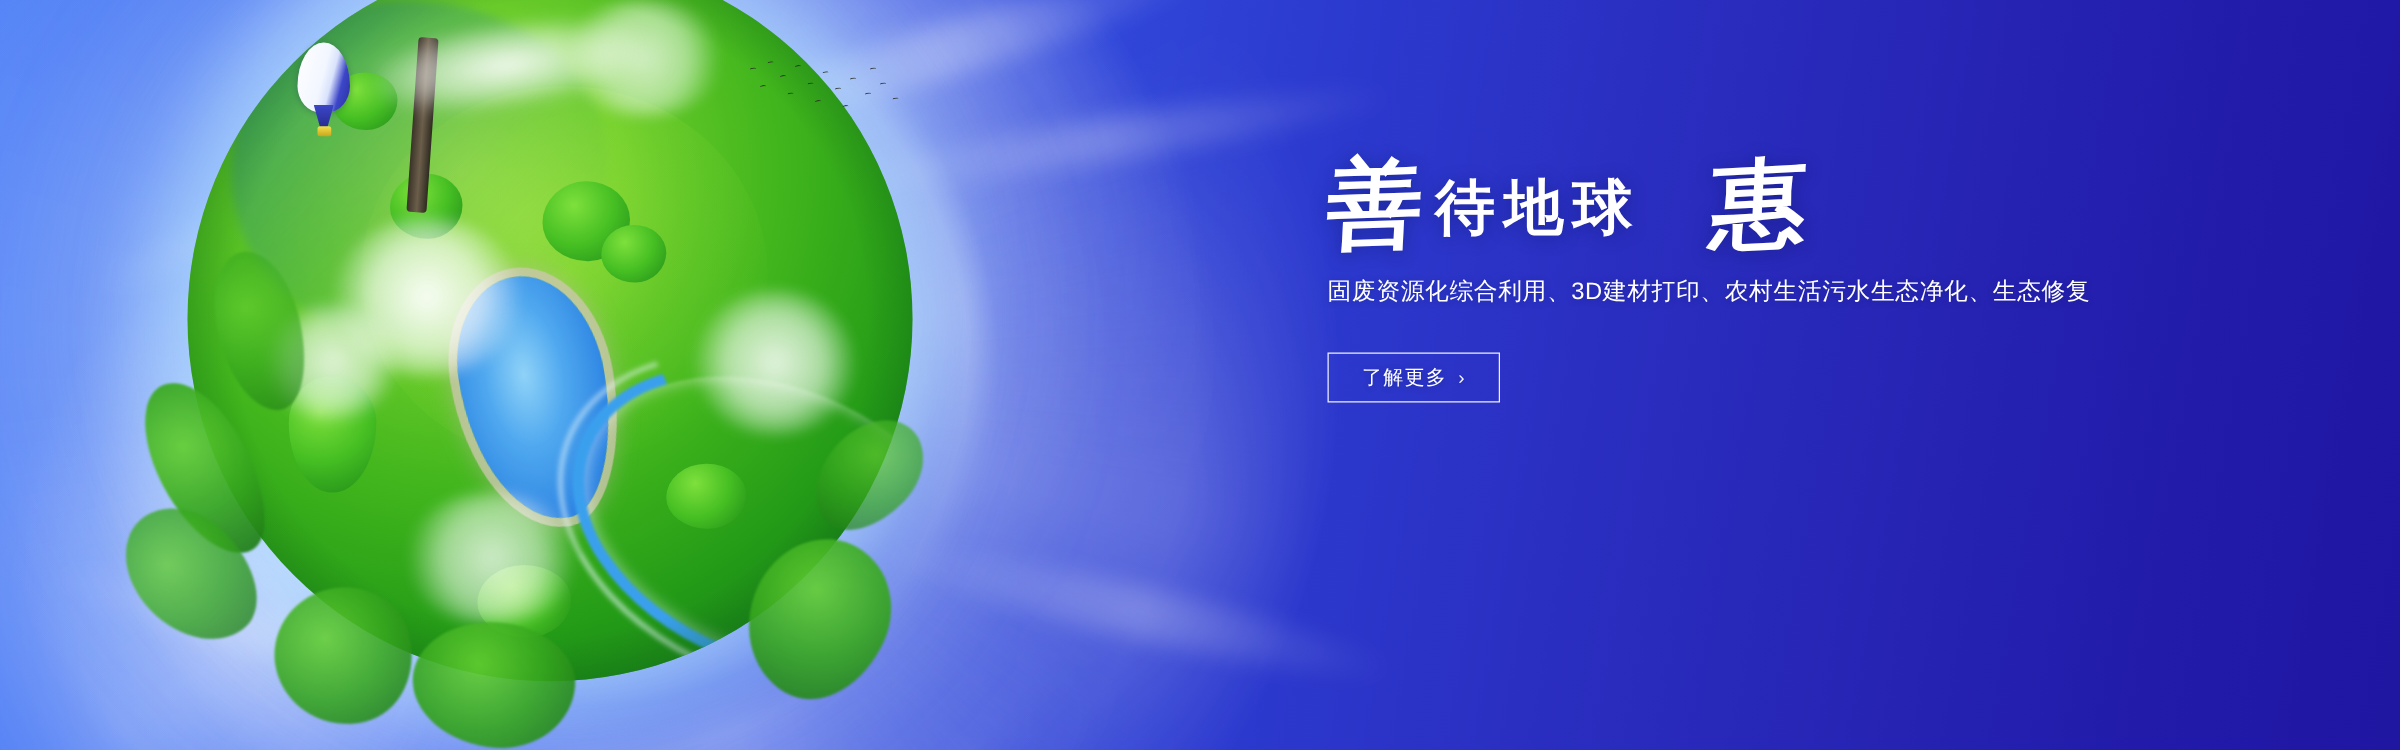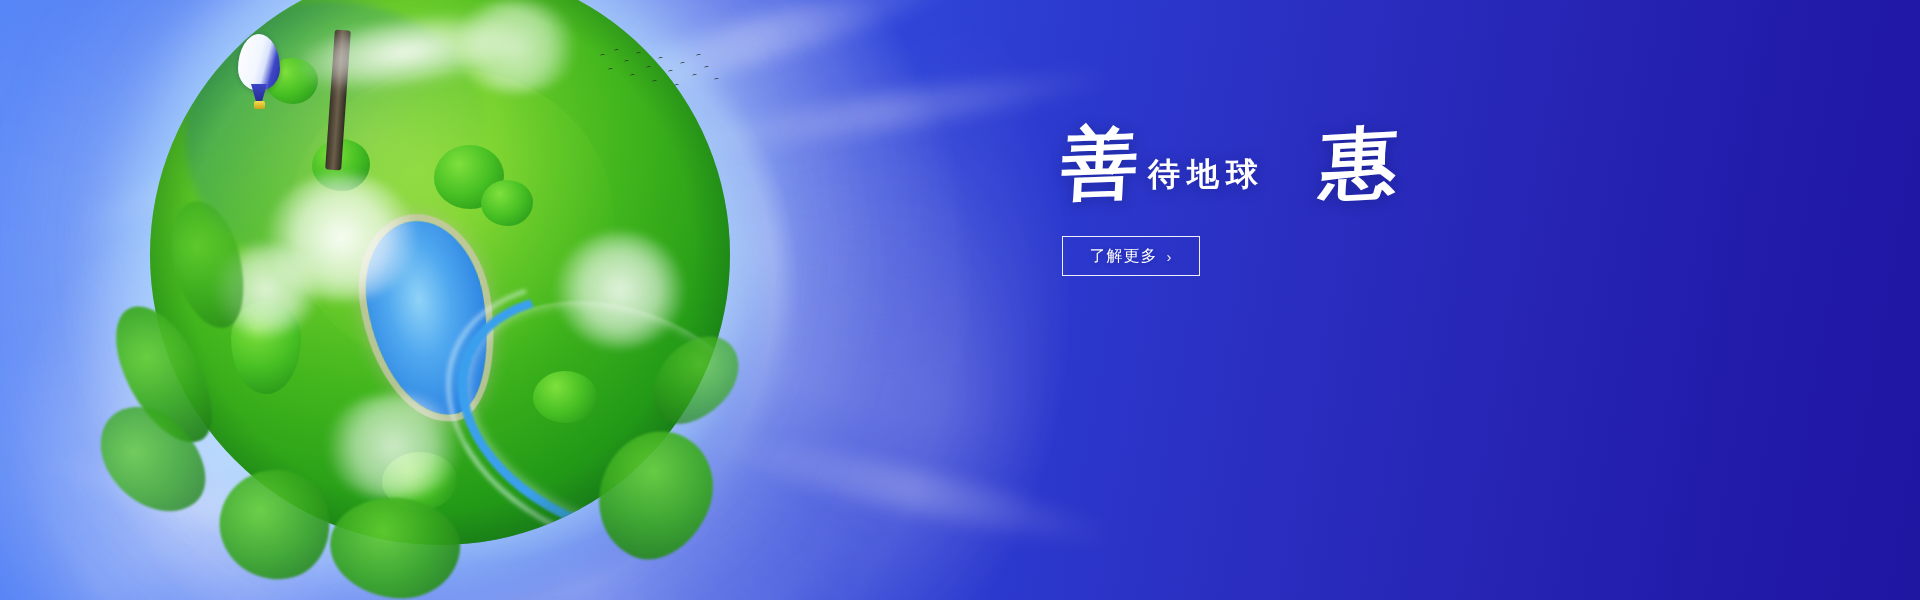--- a/index.html
+++ b/index.html
@@ -252,21 +252,21 @@
     font-family:"DejaVu Serif","Liberation Serif",serif;
     font-size:76px;font-weight:700;
     letter-spacing:0;
     transform:skewX(-5deg) rotate(-2deg);
     padding-right:4px;
     line-height:.98;
   }
   .brush.b-hui{transform:skewX(-6deg) rotate(-3deg);}
   .tail{
     font-family:"DejaVu Serif","Liberation Serif",serif;
-    font-size:32px;font-weight:600;
+    font-size:48px;font-weight:600;
     letter-spacing:7px;
     padding-bottom:10px;padding-left:6px;
   }
   .gap{width:56px;}
   .subtitle{
     margin-top:24px;
     color:#fff;font-size:27px;font-weight:400;
     letter-spacing:9px;white-space:nowrap;
     text-shadow:0 1px 8px rgba(10,20,90,.35);
   }
@@ -372,20 +372,21 @@
   <div class="content">
 
     <div class="headline">
       <span class="brush">善</span>
       <span class="tail">待地球</span>
       <span class="gap"></span>
       <span class="brush b-hui">惠</span>
     </div>
 
 
+    <div class="desc">固废资源化综合利用、3D建材打印、农村生活污水生态净化、生态修复</div>
 
     <div class="btn">
       <span>了解更多</span>
       <span class="chev">›</span>
     </div>
 
   </div>
 </div>
 
 </body></html>

